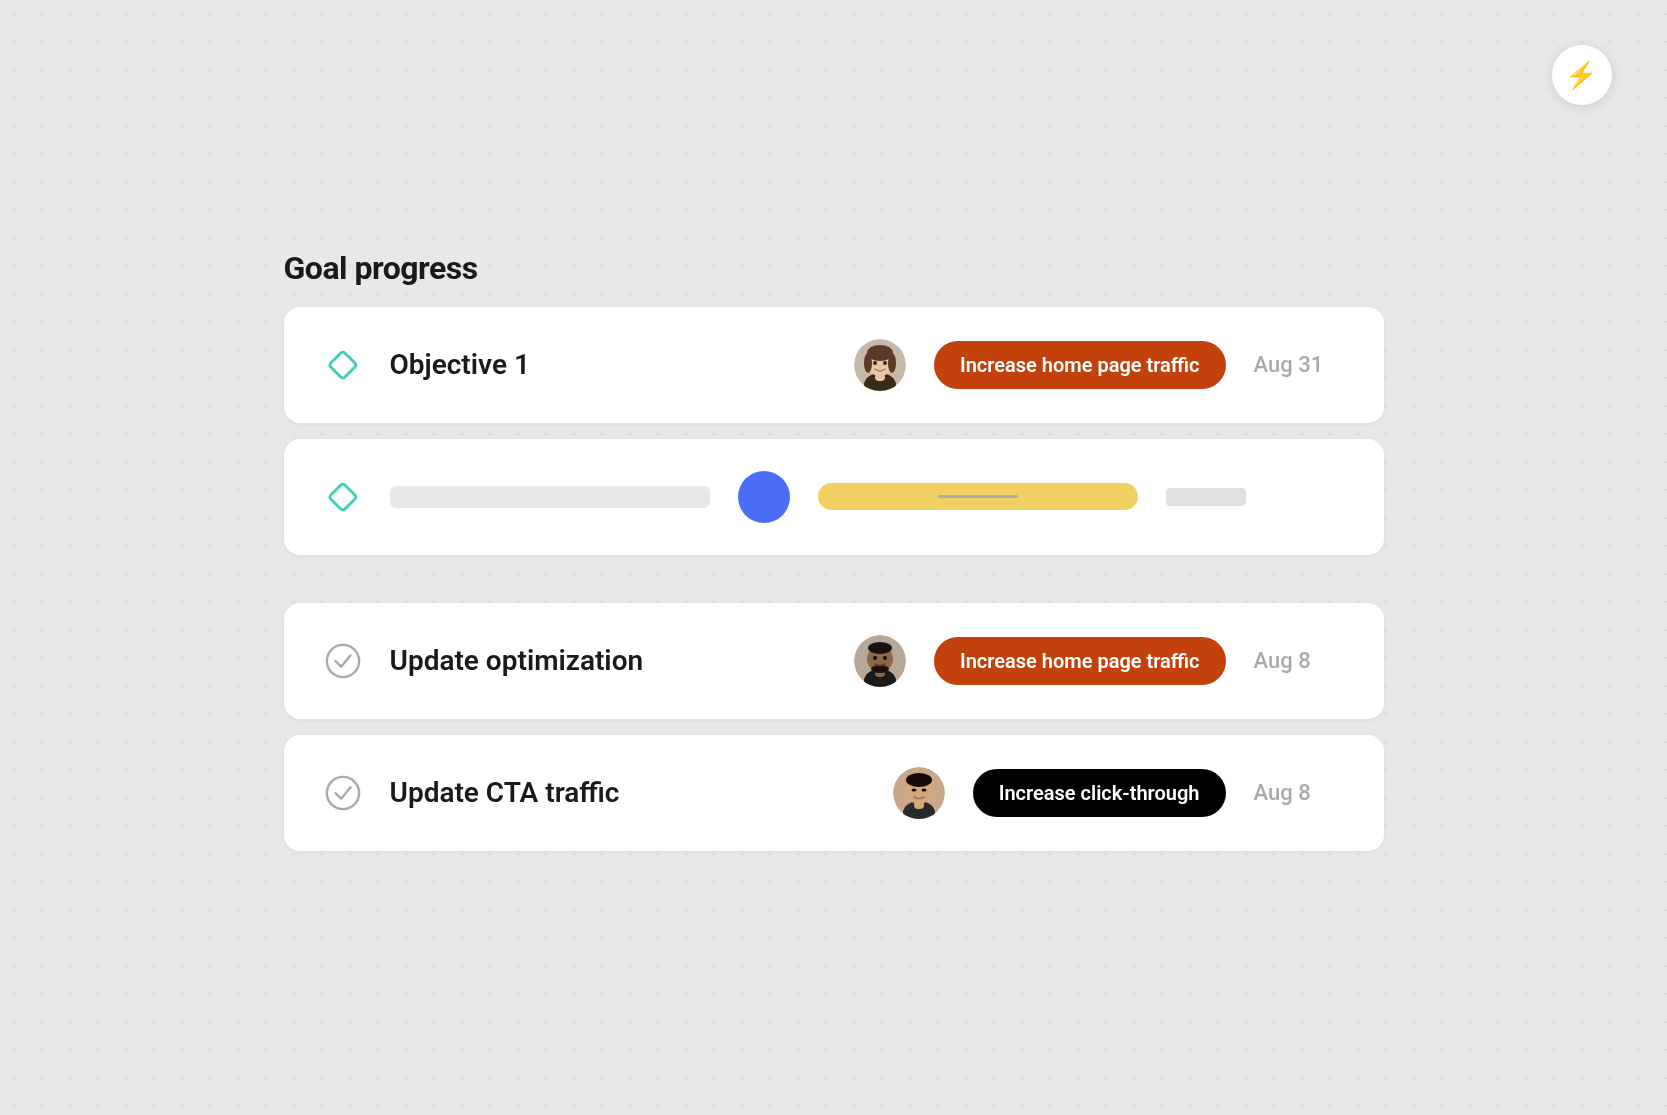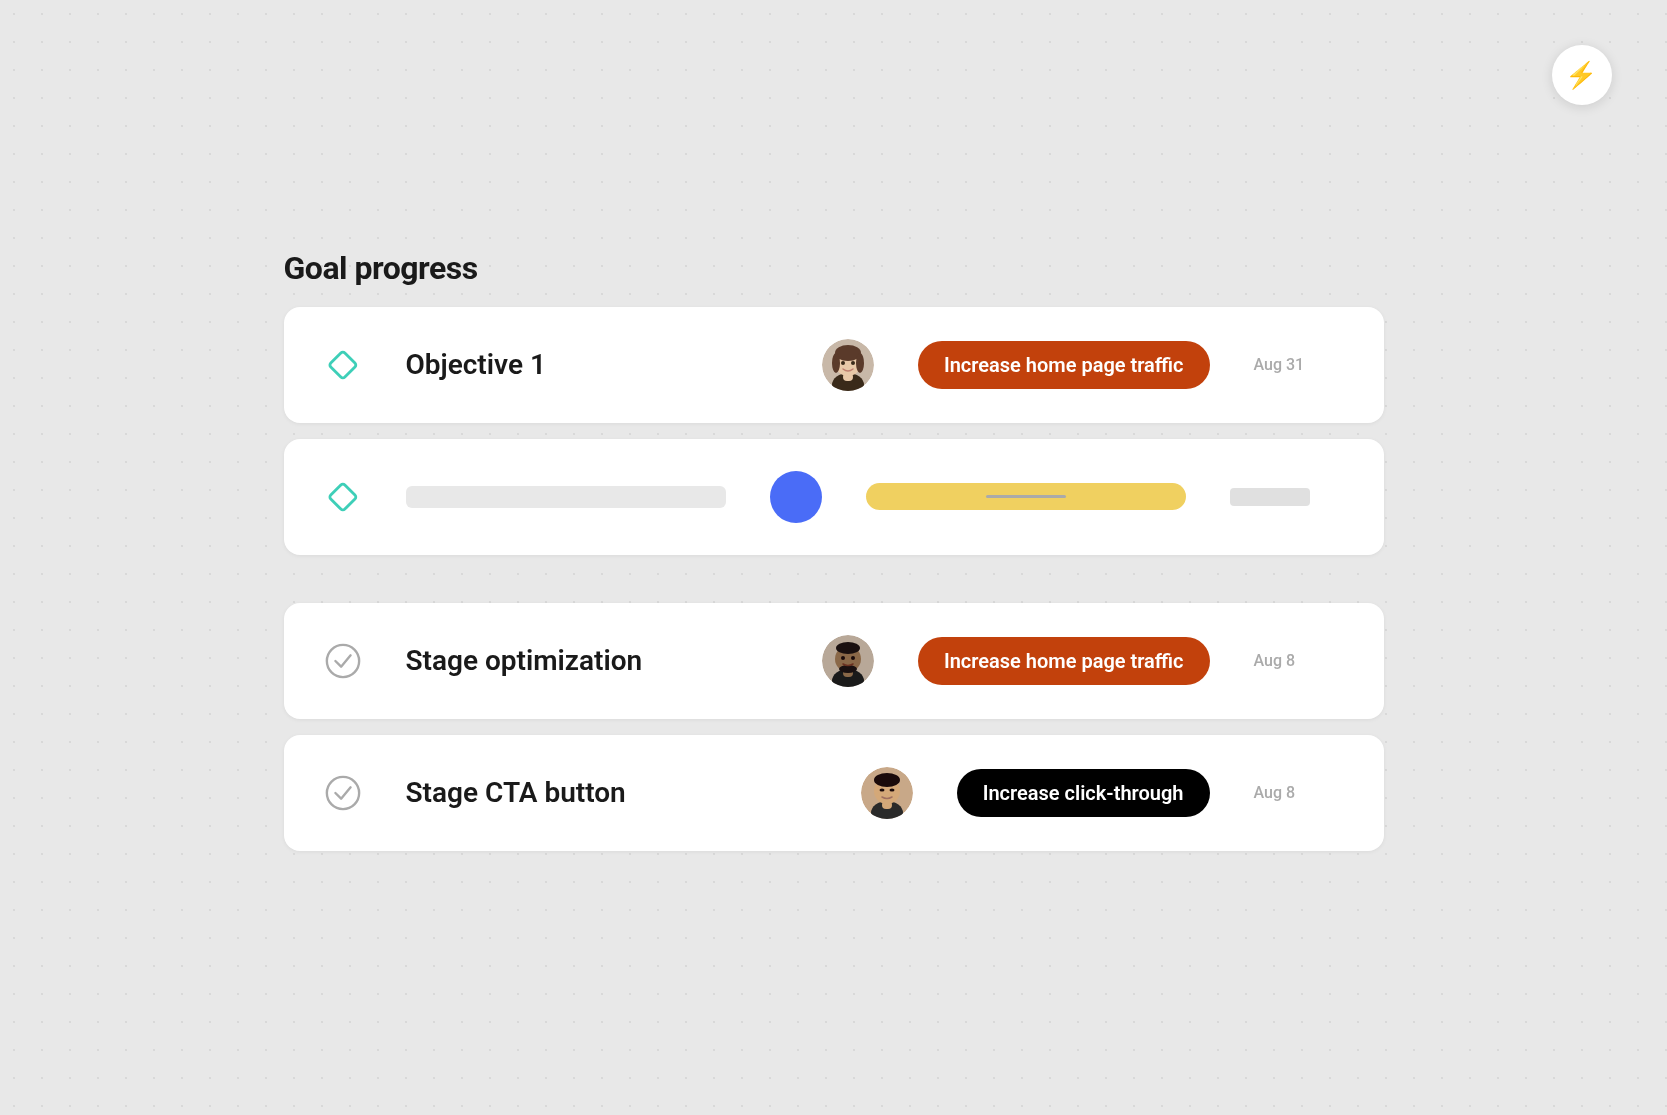--- a/index.html
+++ b/index.html
@@ -55,21 +55,21 @@
       letter-spacing: -0.5px;
     }
 
     .card {
       background: white;
       border-radius: 16px;
       padding: 32px 40px;
       margin-bottom: 16px;
       display: flex;
       align-items: center;
-      gap: 44px;
+      gap: 28px;
       box-shadow: 0 1px 4px rgba(0,0,0,0.06);
     }
 
     .diamond-icon {
       width: 38px;
       height: 38px;
       flex-shrink: 0;
     }
 
     .objective-text {
@@ -123,21 +123,21 @@
       height: 3px;
       background: #aaa;
       border-radius: 2px;
     }
 
     .tag-teal {
       background: #000000;
     }
 
     .date-text {
-      font-size: 16px;
+      font-size: 22px;
       color: #aaa;
       font-weight: 500;
       white-space: nowrap;
       min-width: 90px;
     }
 
     .date-text-placeholder {
       width: 80px;
       height: 18px;
       background: #e0e0e0;
@@ -226,21 +226,21 @@
 
   <div class="section-gap">
 
     <div class="card">
 
       <svg class="checkmark-icon" viewBox="0 0 40 40" fill="none" xmlns="http://www.w3.org/2000/svg">
         <circle cx="20" cy="20" r="17" stroke="#aaa" stroke-width="2.5" fill="none"></circle>
         <path d="M12 20 L18 26 L28 14" stroke="#aaa" stroke-width="2.5" stroke-linecap="round" stroke-linejoin="round" fill="none"></path>
       </svg>
 
-      <span class="objective-text">Stage optimization</span>
+      <span class="objective-text">Update optimization</span>
 
       <div class="avatar-svg">
         <svg viewBox="0 0 52 52" xmlns="http://www.w3.org/2000/svg">
           <circle cx="26" cy="26" r="26" fill="#b8a898"></circle>
 
           <ellipse cx="26" cy="46" rx="16" ry="12" fill="#1a1a1a"></ellipse>
 
           <rect x="21" y="34" width="10" height="8" rx="4" fill="#8a6848"></rect>
 
           <circle cx="26" cy="24" r="13" fill="#8a6848"></circle>
@@ -261,21 +261,21 @@
       <span class="date-text">Aug 8</span>
     </div>
 
     <div class="card">
 
       <svg class="checkmark-icon" viewBox="0 0 40 40" fill="none" xmlns="http://www.w3.org/2000/svg">
         <circle cx="20" cy="20" r="17" stroke="#aaa" stroke-width="2.5" fill="none"></circle>
         <path d="M12 20 L18 26 L28 14" stroke="#aaa" stroke-width="2.5" stroke-linecap="round" stroke-linejoin="round" fill="none"></path>
       </svg>
 
-      <span class="objective-text">Stage CTA button</span>
+      <span class="objective-text">Update CTA traffic</span>
 
       <div class="avatar-svg">
         <svg viewBox="0 0 52 52" xmlns="http://www.w3.org/2000/svg">
           <circle cx="26" cy="26" r="26" fill="#c8a888"></circle>
 
           <ellipse cx="26" cy="46" rx="16" ry="12" fill="#2a2a2a"></ellipse>
 
           <rect x="21" y="34" width="10" height="8" rx="4" fill="#d4a878"></rect>
 
           <circle cx="26" cy="24" r="13" fill="#d4a878"></circle>

